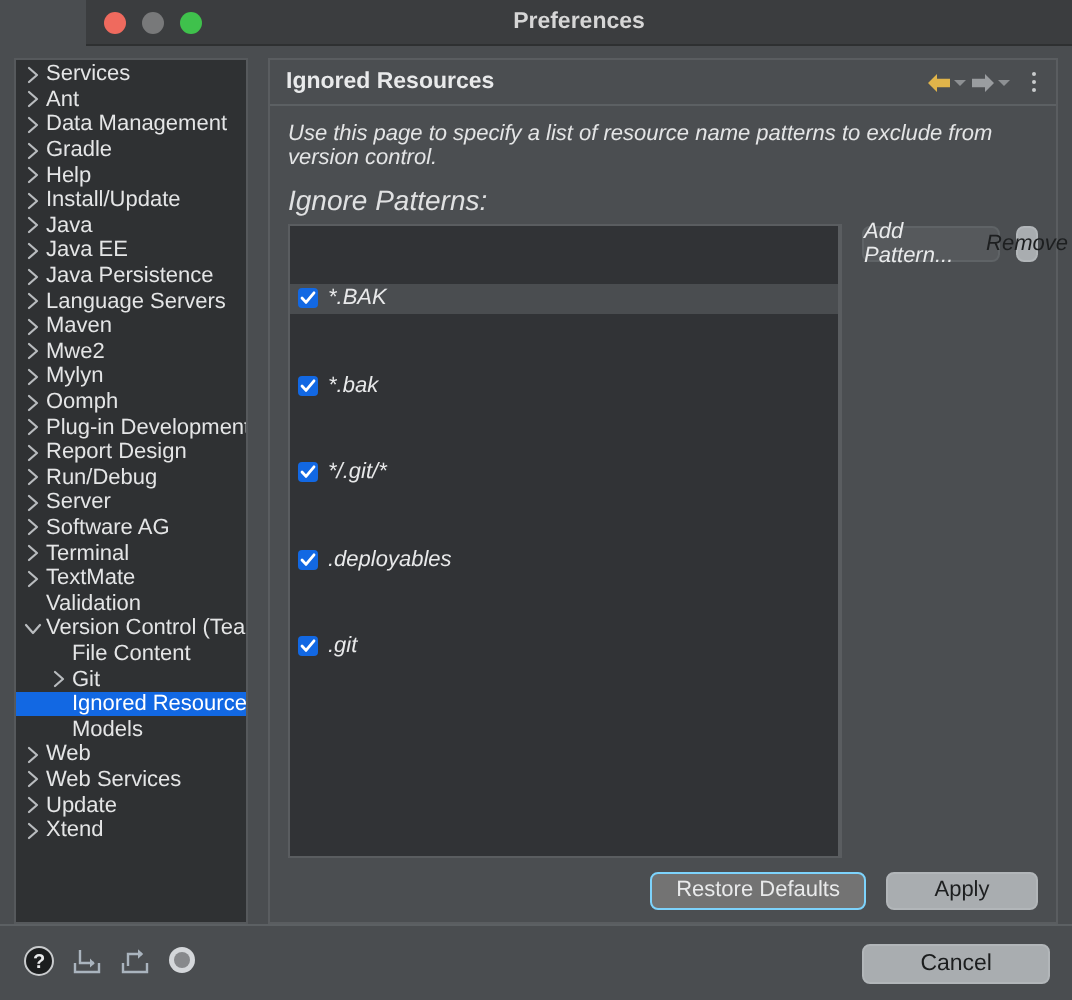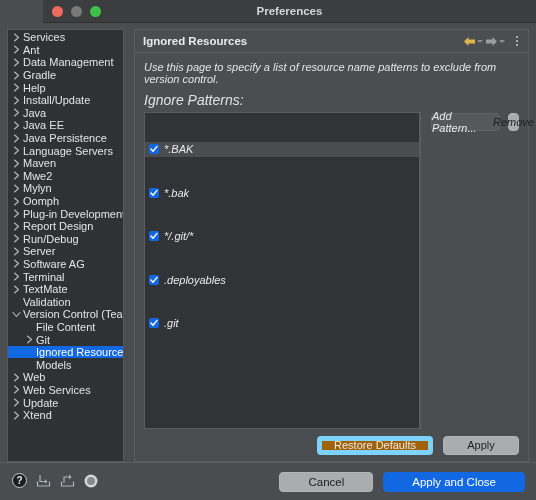--- a/index.html
+++ b/index.html
@@ -309,23 +309,23 @@
     padding: 0 12px;
     border-radius: 4px;
     font-size: 11px;
     display: flex;
     align-items: center;
     justify-content: center;
     box-sizing: border-box;
     user-select: none;
   }
   .actbtn.dark {
-    background: #a16207;
+    background: #737373;
     color: #e9eaeb;
-    border: 5px solid #7dd3fc;
+    border: 1px solid #7dd3fc;
   }
   .actbtn.light {
     background: #a9adb0;
     color: #1d1f20;
     border: 1px solid #b2b6b9;
     min-width: 76px;
   }
 
   
   #footer {
@@ -738,17 +738,16 @@
       </span>
       <span class="ficon">
         <svg width="14" height="14" viewBox="0 0 14 14">
           <circle cx="7" cy="7" r="6.5" fill="#d4d7da"></circle>
           <circle cx="7" cy="7" r="4" fill="#87898c"></circle>
         </svg>
       </span>
     </div>
     <div id="footer-buttons">
       <div class="fbtn cancel">Cancel</div>
-      <div class="fbtn primary">Apply and Close</div>
     </div>
   </div>
 
 </div>
 
 </body></html>

